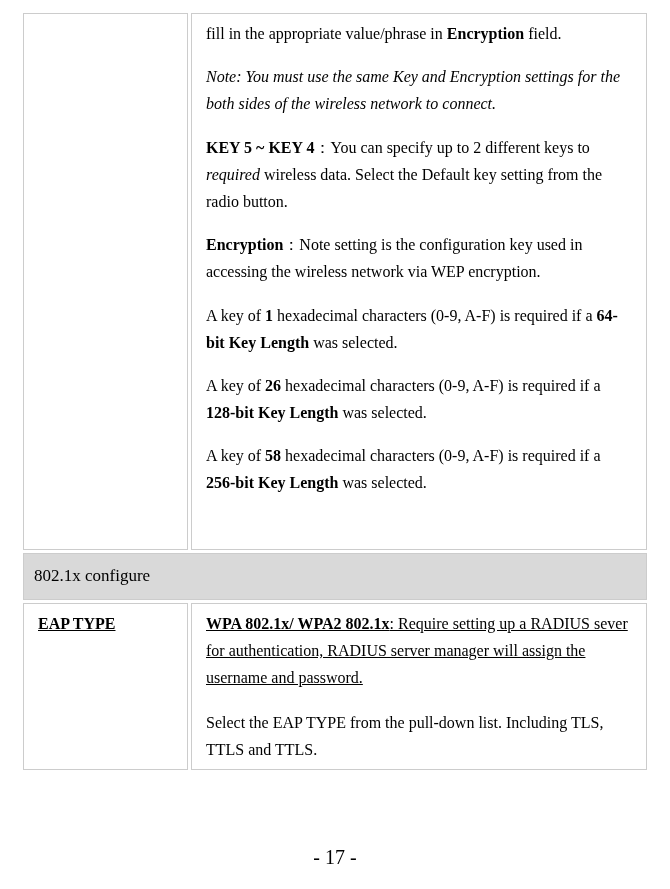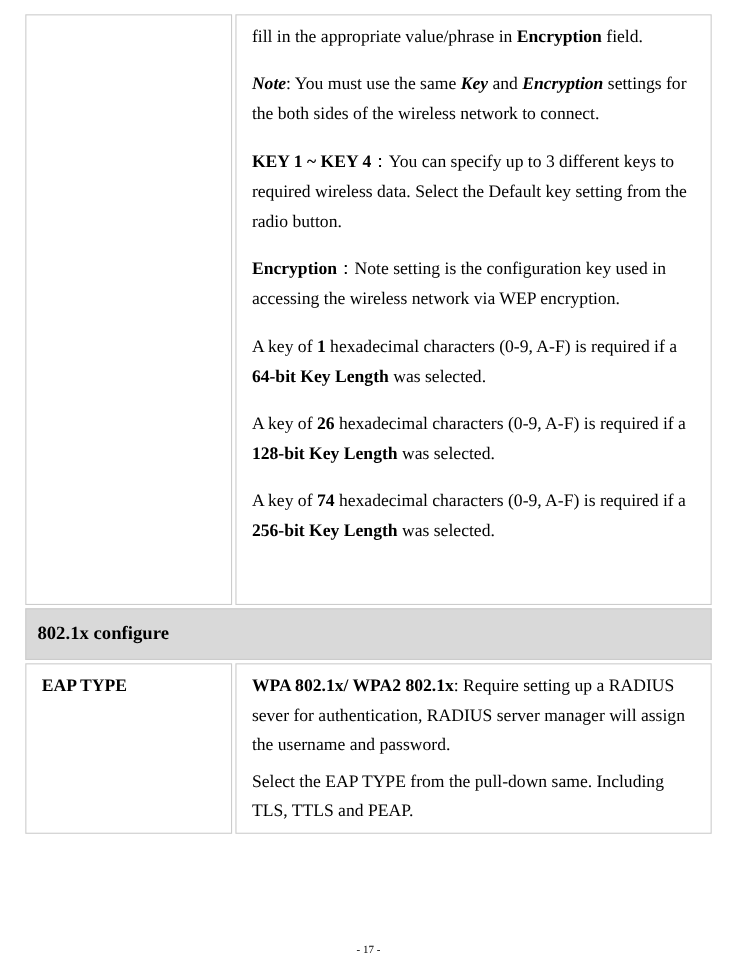--- a/index.html
+++ b/index.html
@@ -21,101 +21,104 @@
       width: 100%;
     }
     td {
       border: 1px solid #ccc;
       vertical-align: top;
       padding: 6px 14px;
       font-size: 16px;
       line-height: 1.7;
     }
     .left-col {
-      width: 188px;
+      width: 165px;
+      text-decoration: underline;
     }
     .right-col {
       width: auto;
     }
     .section-header {
       background-color: #d9d9d9;
-      font-weight: bold;
+      font-weight: normal;
       font-size: 17px;
       padding: 8px 10px;
     }
     .para {
       margin-bottom: 16px;
     }
     .para:last-child {
       margin-bottom: 0;
     }
     .bold {
       font-weight: bold;
     }
     .italic {
+      font-style: italic;
     }
     .bold-italic {
-      font-weight: bold;
+      font-weight: normal;
       font-style: italic;
     }
     .page-number {
       position: absolute;
       bottom: 20px;
       left: 0;
       right: 0;
       text-align: center;
-      font-size: 10px;
+      font-size: 20px;
     }
     .spacer-bottom {
       height: 30px;
     }
     .para-tight {
-      margin-bottom: 6px;
+      margin-bottom: 18px;
+      text-decoration: underline;
     }
   </style>
 </head>
 <body>
 
 <table>
   <tbody>
       <tr>
     <td class="left-col"></td>
     <td class="right-col">
       <div class="para">
         <span>fill in the appropriate value/phrase in </span><span class="bold">Encryption</span><span> field.</span>
       </div>
       <div class="para">
         <span class="bold-italic">Note</span><span class="italic">: You must use the same </span><span class="bold-italic">Key</span><span class="italic"> and </span><span class="bold-italic">Encryption</span><span class="italic"> settings for the both sides of the wireless network to connect.</span>
       </div>
       <div class="para">
-        <span class="bold">KEY 1 ~ KEY 4</span><span>：</span><span>You can specify up to 3 different keys to </span><span class="italic">required</span><span> wireless data. Select the Default key setting from the radio button.</span>
+        <span class="bold">KEY 5 ~ KEY 4</span><span>：</span><span>You can specify up to 2 different keys to </span><span class="italic">required</span><span> wireless data. Select the Default key setting from the radio button.</span>
       </div>
       <div class="para">
         <span class="bold">Encryption</span><span>：</span><span>Note setting is the configuration key used in accessing the wireless network via WEP encryption.</span>
       </div>
       <div class="para">
         <span>A key of </span><span class="bold">1</span><span> hexadecimal characters (0-9, A-F) is required if a </span><span class="bold">64-bit Key Length</span><span> was selected.</span>
       </div>
       <div class="para">
         <span>A key of </span><span class="bold">26</span><span> hexadecimal characters (0-9, A-F) is required if a </span><span class="bold">128-bit Key Length</span><span> was selected.</span>
       </div>
       <div class="para">
-        <span>A key of </span><span class="bold">74</span><span> hexadecimal characters (0-9, A-F) is required if a </span><span class="bold">256-bit Key Length</span><span> was selected.</span>
+        <span>A key of </span><span class="bold">58</span><span> hexadecimal characters (0-9, A-F) is required if a </span><span class="bold">256-bit Key Length</span><span> was selected.</span>
       </div>
       <div class="spacer-bottom"></div>
     </td>
   </tr>
   <tr>
     <td colspan="2" class="section-header">802.1x configure</td>
   </tr>
   <tr>
     <td class="left-col bold">EAP TYPE</td>
     <td class="right-col">
       <div class="para-tight">
         <span class="bold">WPA 802.1x/ WPA2 802.1x</span><span>: Require setting up a RADIUS sever for authentication, RADIUS server manager will assign the username and password.</span>
       </div>
-      <div>Select the EAP TYPE from the pull-down same. Including TLS, TTLS and PEAP.</div>
+      <div>Select the EAP TYPE from the pull-down list. Including TLS, TTLS and TTLS.</div>
     </td>
   </tr>
 </tbody>
   </table>
 
 <div class="page-number">- 17 -</div>
 
 </body></html>

